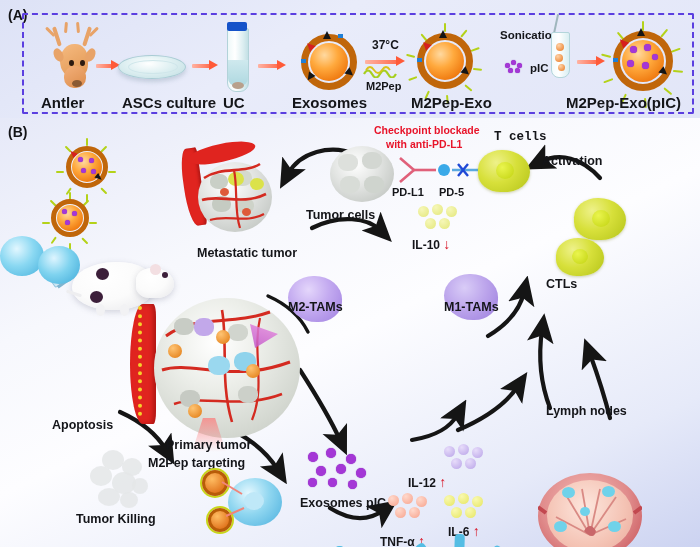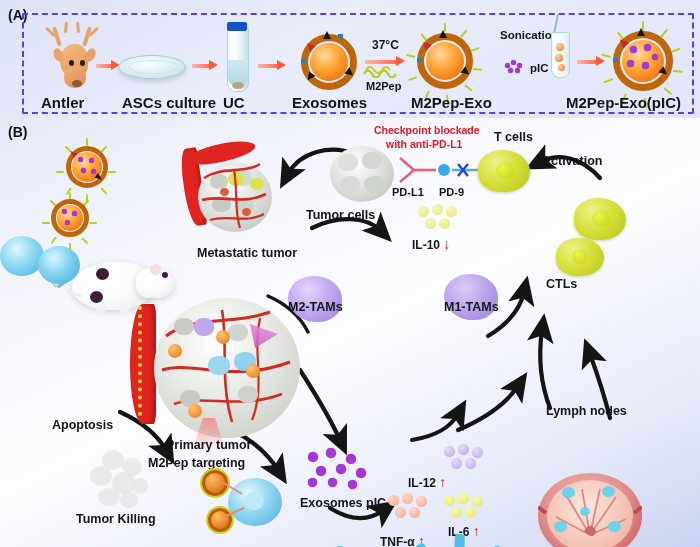--- a/index.html
+++ b/index.html
@@ -390,26 +390,26 @@
     <div class="b-cap red" style="left:386px;top:20px;">with anti-PD-L1</div>
 
     <svg style="position:absolute;left:396px;top:36px;" width="110" height="34">
       <path d="M4,4 L18,16 L4,28" stroke="#e0607a" stroke-width="2.6" fill="none"></path>
       <line x1="18" y1="16" x2="40" y2="16" stroke="#e0607a" stroke-width="2.6"></line>
       <circle cx="48" cy="16" r="6" fill="#3aa9e8"></circle>
       <line x1="56" y1="16" x2="92" y2="16" stroke="#5aa9e0" stroke-width="2.6"></line>
       <path d="M62,10 L72,22 M72,10 L62,22" stroke="#1f49d6" stroke-width="2.4"></path>
     </svg>
     <div class="b-cap" style="left:392px;top:68px;font-size:11px;">PD-L1</div>
-    <div class="b-cap" style="left:439px;top:68px;font-size:11px;">PD-9</div>
+    <div class="b-cap" style="left:439px;top:68px;font-size:11px;">PD-5</div>
 
     <div class="tcell" style="left:478px;top:32px;width:52px;height:42px;">
       <div class="tcell-nuc" style="left:18px;top:12px;width:18px;height:17px;"></div>
     </div>
-    <div class="b-cap" style="left:494px;top:12px;">T cells</div>
+    <div class="b-cap" style="left:494px;top:12px;font-family:Liberation Mono, monospace;">T cells</div>
 
     <div class="b-cap" style="left:542px;top:36px;">Activation</div>
 
     <div class="tcell" style="left:574px;top:80px;width:52px;height:42px;">
       <div class="tcell-nuc" style="left:18px;top:12px;width:18px;height:17px;"></div>
     </div>
     <div class="tcell" style="left:556px;top:120px;width:48px;height:38px;">
       <div class="tcell-nuc" style="left:16px;top:11px;width:16px;height:15px;"></div>
     </div>
     <div class="b-cap" style="left:546px;top:159px;">CTLs</div>

